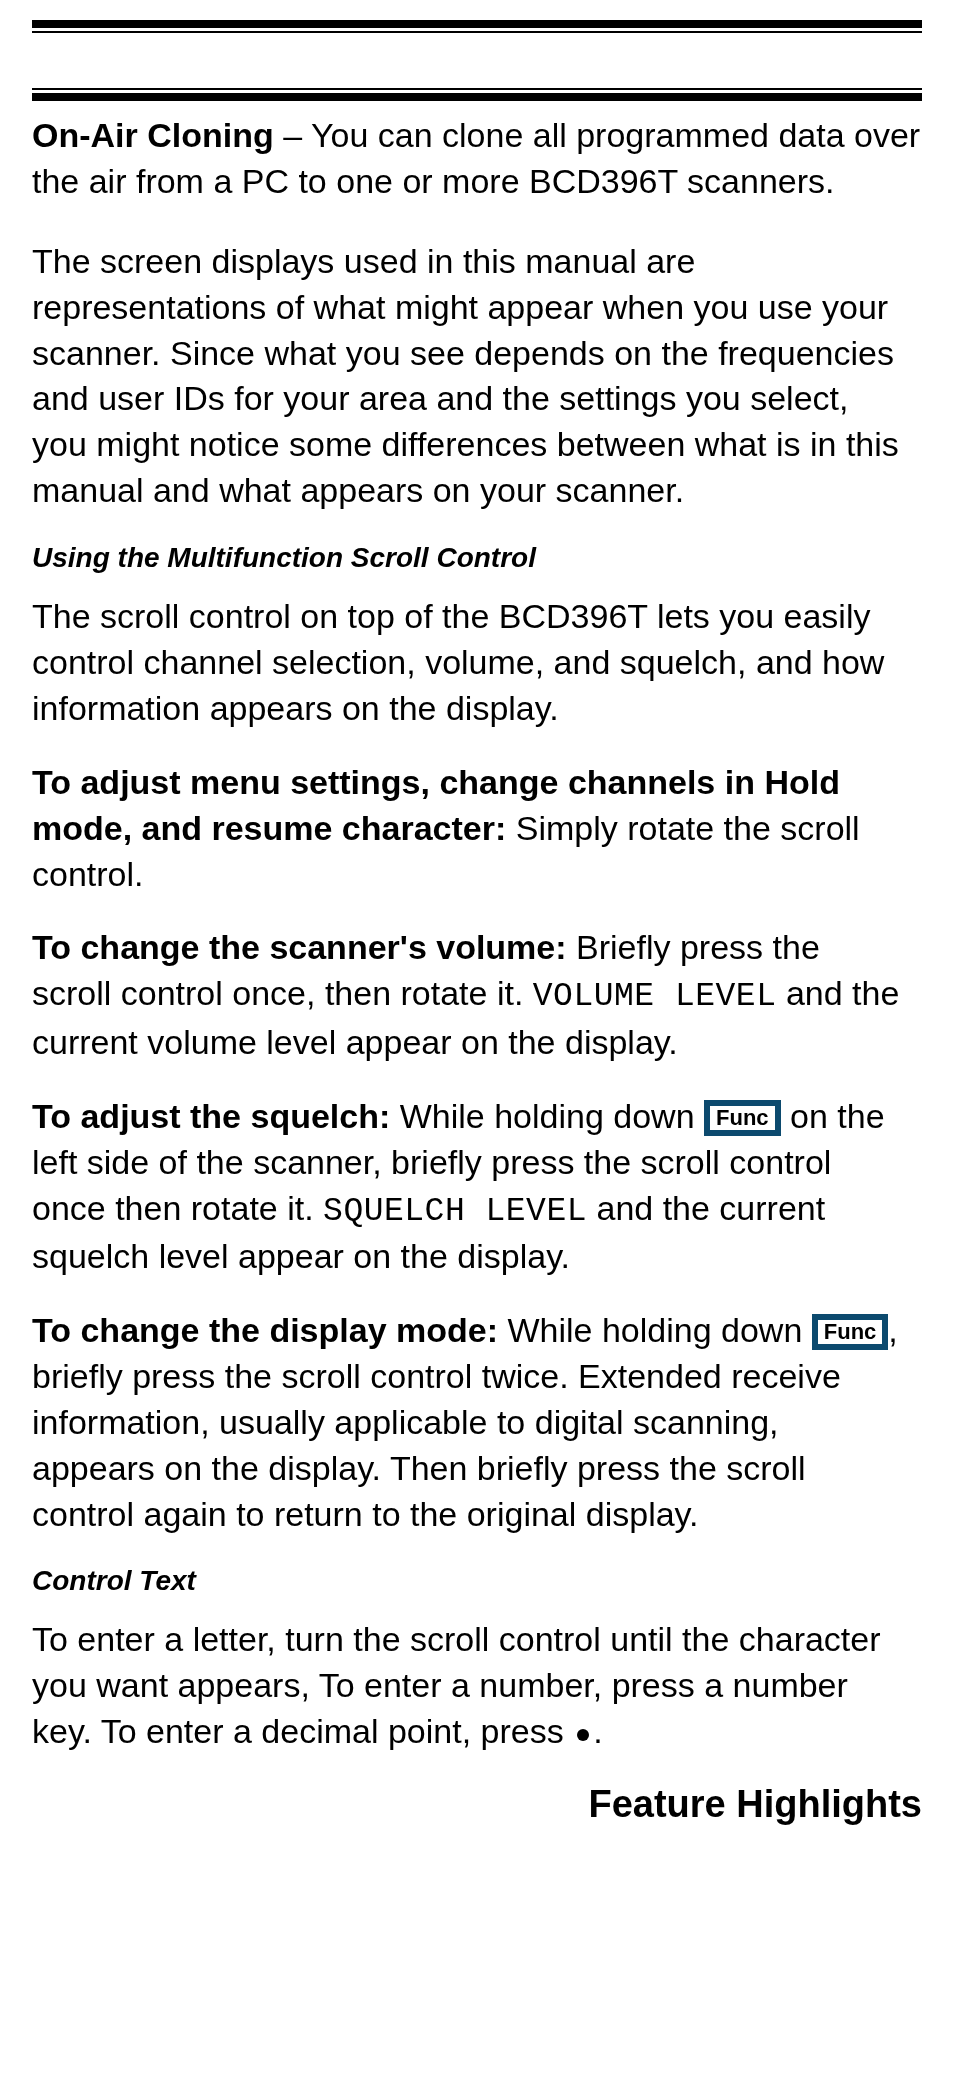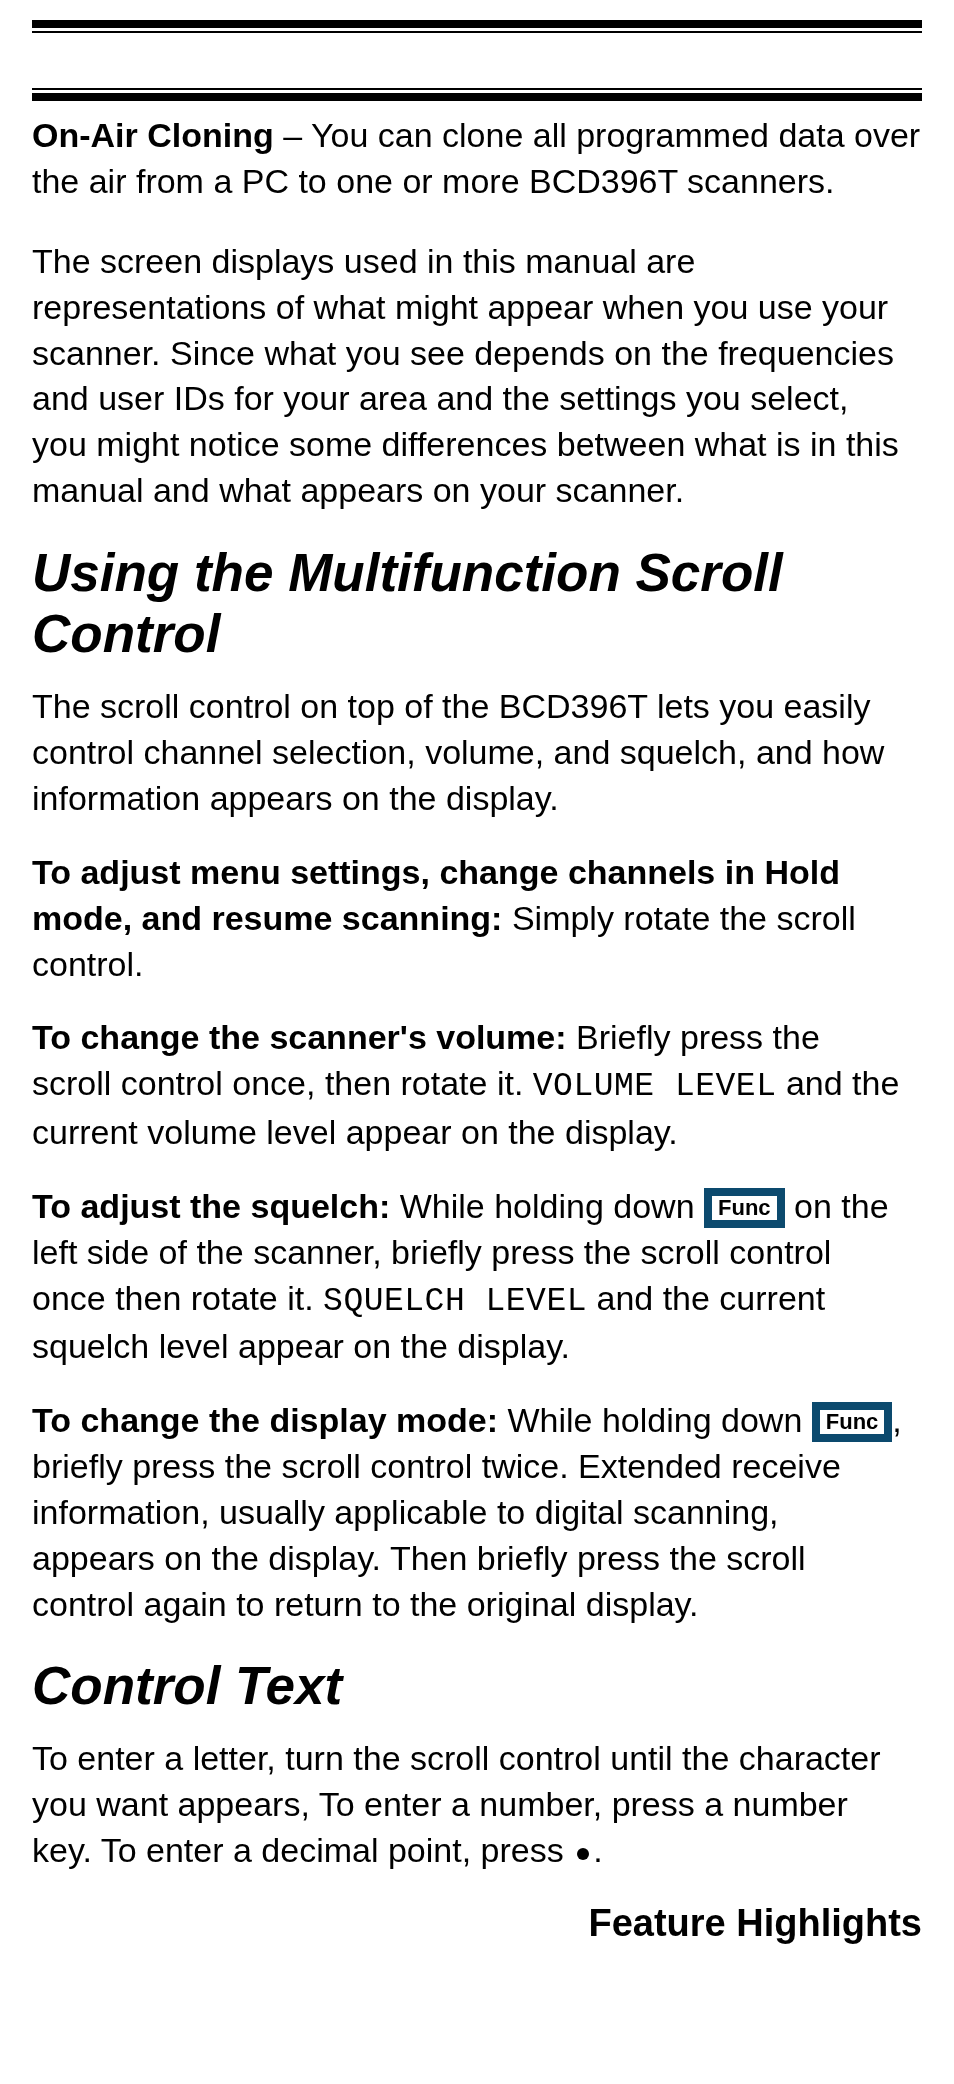--- a/index.html
+++ b/index.html
@@ -44,33 +44,33 @@
     font-size: 44px;
     font-weight: bold;
     margin: 45px 0 20px 0;
   }
   .para {
     font-size: 34px;
     line-height: 1.35;
     margin: 0 17px 28px 0;
   }
   .h2 {
-    font-size: 53px;
+    font-size: 28px;
     font-weight: bold;
     font-style: italic;
     margin: 22px 0 20px 0;
   }
   .mono {
     font-family: "Courier New", Courier, monospace;
     font-size: 33px;
     letter-spacing: 0.5px;
   }
   .func-key {
     display: inline-block;
-    border: 8px solid #0c4a6e;
+    border: 6px solid #0c4a6e;
     font-size: 22px;
     font-weight: bold;
     font-style: normal;
     font-family: Arial, Helvetica, sans-serif;
     padding: 0 6px;
     line-height: 24px;
     vertical-align: 3px;
   }
   .dot {
     display: inline-block;
@@ -105,21 +105,21 @@
   </p>
 
 
   <p class="para">The screen displays used in this manual are representations of what might appear when you use your scanner. Since what you see depends on the frequencies and user IDs for your area and the settings you select, you might notice some differences between what is in this manual and what appears on your scanner.</p>
 
   <div class="h2">Using the Multifunction Scroll Control</div>
 
   <p class="para">The scroll control on top of the BCD396T lets you easily control channel selection, volume, and squelch, and how information appears on the display.</p>
 
   <p class="para">
-    <span class="bold">To adjust menu settings, change channels in Hold mode, and resume scanning:</span><span> Simply rotate the scroll control.</span>
+    <span class="bold">To adjust menu settings, change channels in Hold mode, and resume character:</span><span> Simply rotate the scroll control.</span>
   </p>
 
   <p class="para">
     <span class="bold">To change the scanner's volume:</span><span> Briefly press the scroll control once, then rotate it. </span><span class="mono">VOLUME LEVEL</span><span> and the current volume level appear on the display.</span>
   </p>
 
   <p class="para">
     <span class="bold">To adjust the squelch:</span><span> While holding down </span><span class="func-key">Func</span><span> on the left side of the scanner, briefly press the scroll control once then rotate it. </span><span class="mono">SQUELCH LEVEL</span><span> and the current squelch level appear on the display.</span>
   </p>
 

